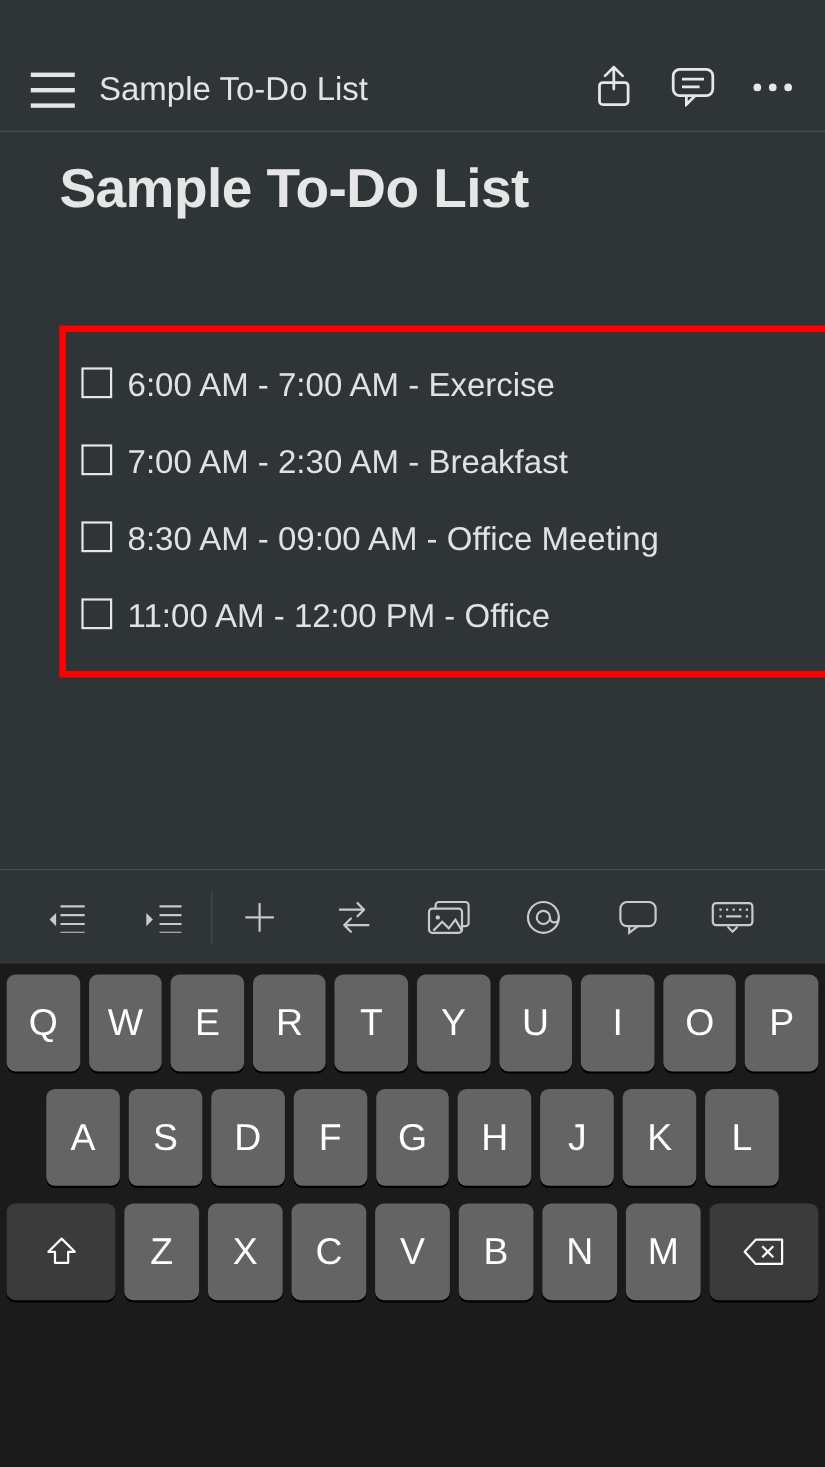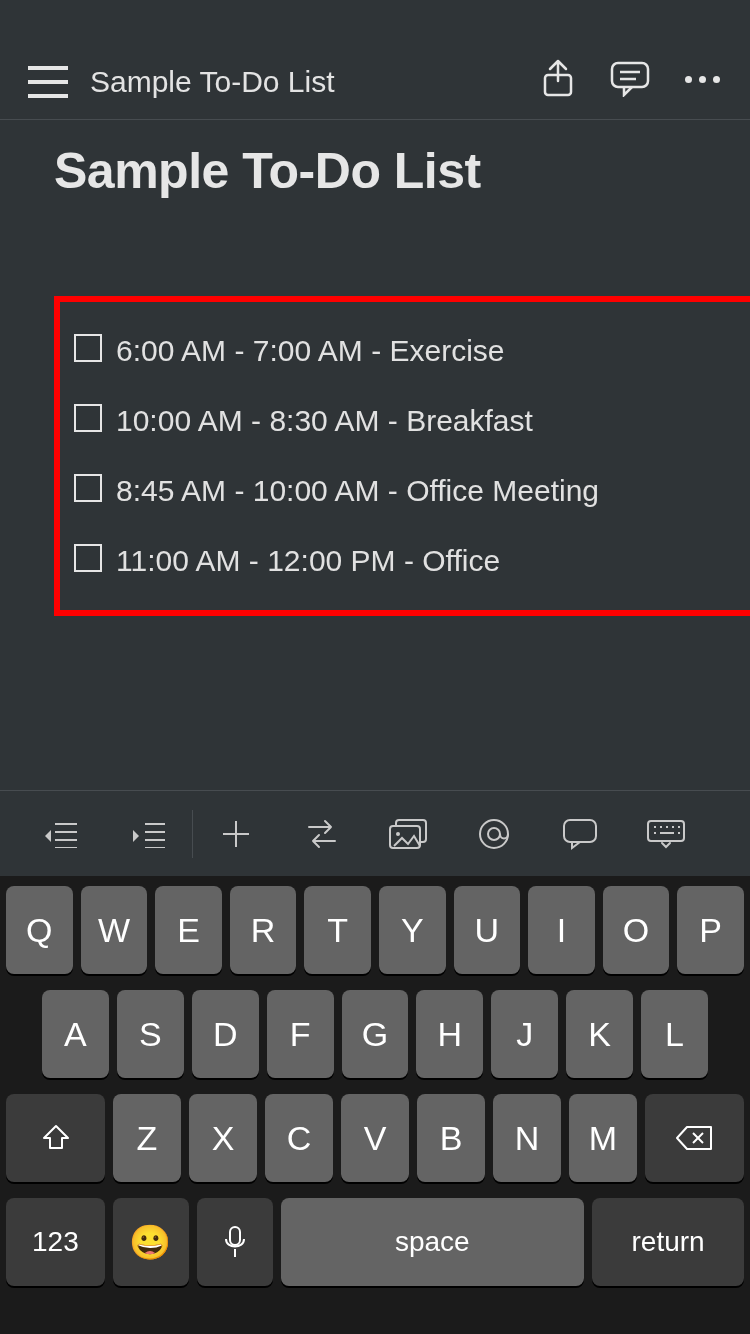--- a/index.html
+++ b/index.html
@@ -106,25 +106,25 @@
 <div class="content">
   <h1 class="page-title">Sample To-Do List</h1>
 
   <div class="highlight-box">
     <div class="todo-item">
       <div class="checkbox"></div>
       <div class="todo-text">6:00 AM - 7:00 AM - Exercise</div>
     </div>
     <div class="todo-item">
       <div class="checkbox"></div>
-      <div class="todo-text">10:00 AM - 8:30 AM - Breakfast</div>
-    </div>
-    <div class="todo-item">
-      <div class="checkbox"></div>
-      <div class="todo-text"> 8:45 AM - 10:00 AM - Office Meeting</div>
+      <div class="todo-text">7:00 AM - 2:30 AM - Breakfast</div>
+    </div>
+    <div class="todo-item">
+      <div class="checkbox"></div>
+      <div class="todo-text"> 8:30 AM - 09:00 AM - Office Meeting</div>
     </div>
     <div class="todo-item">
       <div class="checkbox"></div>
       <div class="todo-text">11:00 AM - 12:00 PM - Office</div>
     </div>
   </div>
 </div>
 
 <div class="format-bar">
   <div class="fbtn">
@@ -233,26 +233,13 @@
     <div class="key letter">N</div>
     <div class="key letter">M</div>
     <div class="key fn">
       <svg class="bksp-icon" viewBox="0 0 40 30" fill="none" stroke="#fff" stroke-width="2">
         <path d="M12 4 L36 4 L36 26 L12 26 L2 15 Z" stroke-linejoin="round"></path>
         <line x1="18" y1="10" x2="28" y2="20"></line>
           <line x1="28" y1="10" x2="18" y2="20"></line>
       </svg>
     </div>
   </div>
-  <div class="krow row4">
-    <div class="key num">123</div>
-    <div class="key emoji">😀</div>
-    <div class="key mic">
-      <svg width="22" height="34" viewBox="0 0 22 34" fill="none" stroke="#fff" stroke-width="2">
-        <rect x="6" y="2" width="10" height="18" rx="5"></rect>
-        <path d="M2 14 C2 24 20 24 20 14"></path>
-        <line x1="11" y1="24" x2="11" y2="32"></line>
-      </svg>
-    </div>
-    <div class="key space">space</div>
-    <div class="key return">return</div>
-  </div>
 </div>
 
 </body></html>

